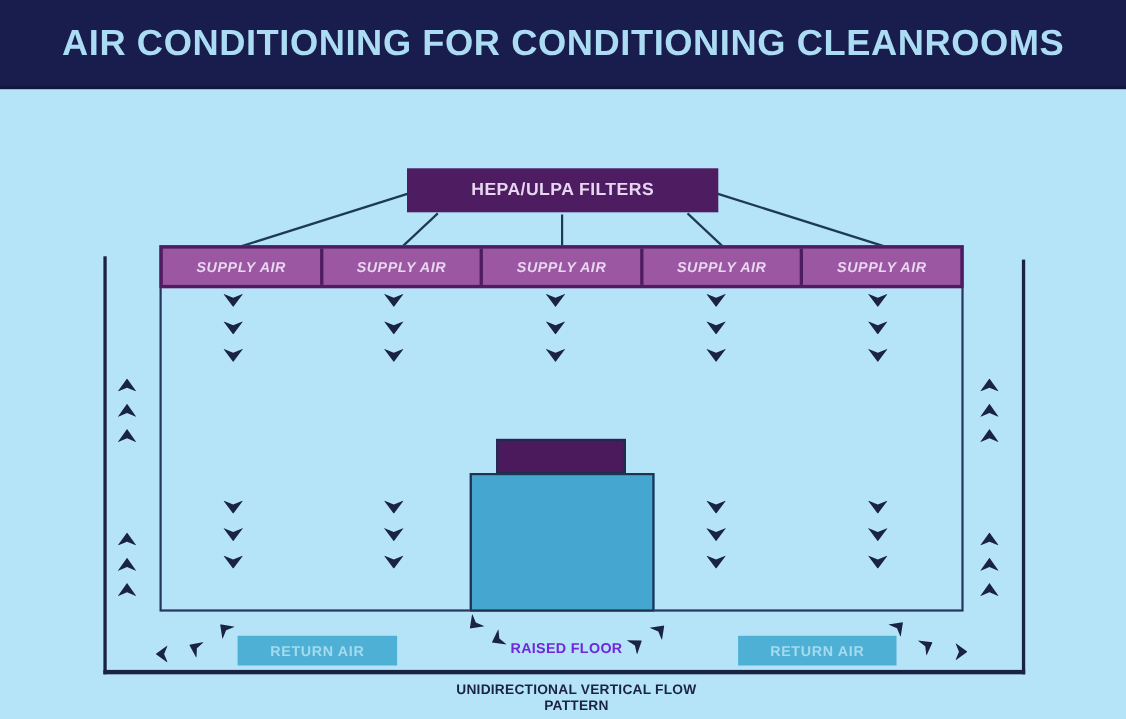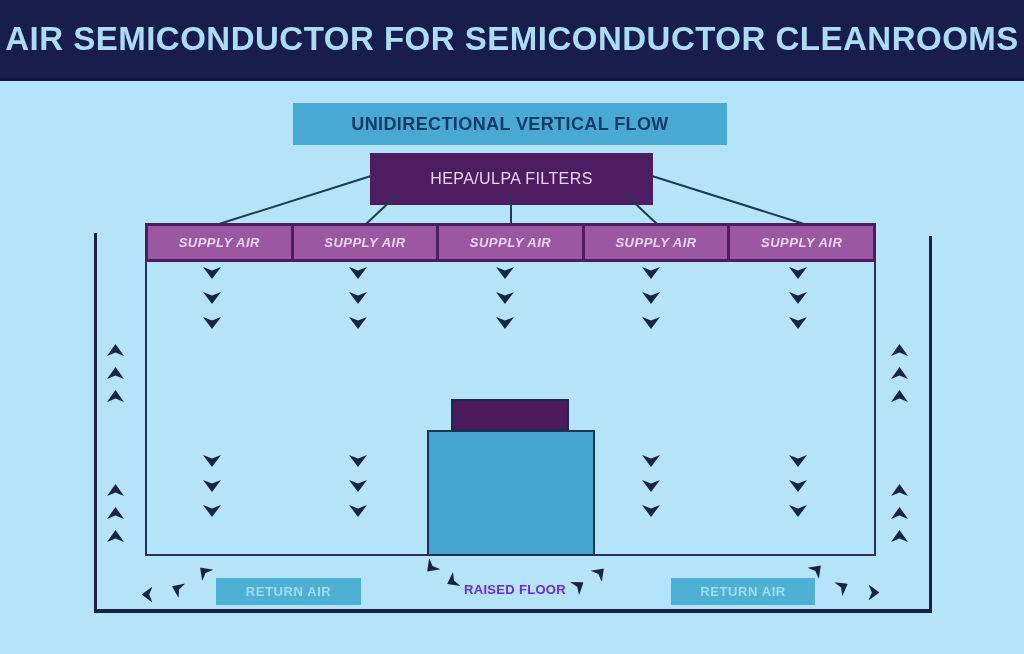--- a/index.html
+++ b/index.html
@@ -19,23 +19,23 @@
     margin:0; color:#abdcf3; font-size:33px; font-weight:bold;
     letter-spacing:.5px; white-space:nowrap;
   }
   
   .banner {
     position:absolute; left:293px; top:103px; width:434px; height:42px;
     background:#48a9d2; display:flex; align-items:center; justify-content:center;
     color:#16396b; font-size:18px; font-weight:bold; letter-spacing:.4px;
   }
   .hepa {
-    position:absolute; left:370px; top:153px; width:283px; height:52px;
+    position:absolute; left:370px; top:153px; width:283px; height:40px;
     background:#4e1c60; display:flex; align-items:center; justify-content:center;
-    color:#e6d6ef; font-size:16px; font-weight:normal; letter-spacing:.4px;
+    color:#e6d6ef; font-size:16px; font-weight:bold; letter-spacing:.4px;
   }
   
   .lines { position:absolute; left:0; top:0; width:1024px; height:654px; pointer-events:none; }
   
   .room {
     position:absolute; left:145px; top:223px; width:731px; height:333px;
     border:2px solid #24365c;
   }
   .supply-row {
     position:absolute; left:145px; top:223px; width:731px; height:39px;
@@ -85,24 +85,23 @@
     position:absolute; left:389px; top:620px; width:270px; text-align:center;
     color:#1a2343; font-size:12.5px; font-weight:bold; letter-spacing:.2px;
   }
 </style>
 </head>
 <body>
 
 <div class="stage">
 
   <div class="hdr">
-    <h1>AIR SEMICONDUCTOR FOR SEMICONDUCTOR CLEANROOMS</h1>
-  </div>
-
-  <div class="banner">UNIDIRECTIONAL VERTICAL FLOW</div>
+    <h1>AIR CONDITIONING FOR CONDITIONING CLEANROOMS</h1>
+  </div>
+
   <div class="hepa">HEPA/ULPA FILTERS</div>
 
   <svg class="lines" viewBox="0 0 1024 654">
     <line x1="371" y1="176" x2="219" y2="224" stroke="#1d3a55" stroke-width="2"></line>
     <line x1="398" y1="194" x2="366" y2="224" stroke="#1d3a55" stroke-width="2"></line>
     <line x1="511" y1="195" x2="511" y2="224" stroke="#1d3a55" stroke-width="2"></line>
     <line x1="625" y1="194" x2="657" y2="224" stroke="#1d3a55" stroke-width="2"></line>
     <line x1="652" y1="176" x2="804" y2="224" stroke="#1d3a55" stroke-width="2"></line>
   </svg>
 
@@ -202,14 +201,15 @@
   <div class="fa" style="left:571px; top:580px; transform:rotate(-125deg);"></div>
   <div class="fa" style="left:592px; top:567px; transform:rotate(-135deg);"></div>
 
   <div class="fa" style="left:809px; top:564px; transform:rotate(-135deg);"></div>
   <div class="fa" style="left:835px; top:581px; transform:rotate(-120deg);"></div>
   <div class="fa" style="left:866px; top:587px; transform:rotate(-90deg);"></div>
 
   <div class="return-box rb-left">RETURN AIR</div>
   <div class="return-box rb-right">RETURN AIR</div>
   <div class="raised-floor">RAISED FLOOR</div>
+  <div class="caption">UNIDIRECTIONAL VERTICAL FLOW PATTERN</div>
 
 </div>
 
 </body></html>

